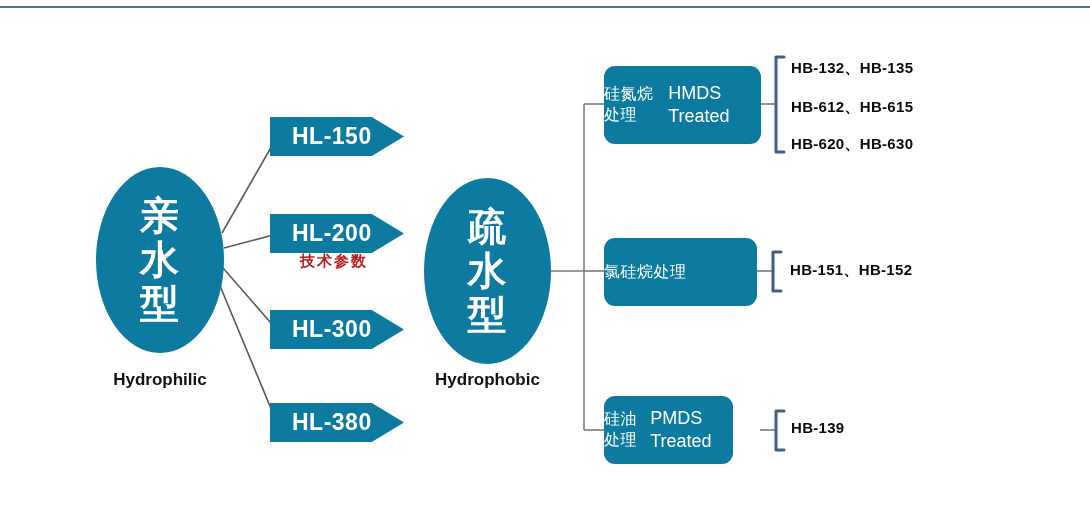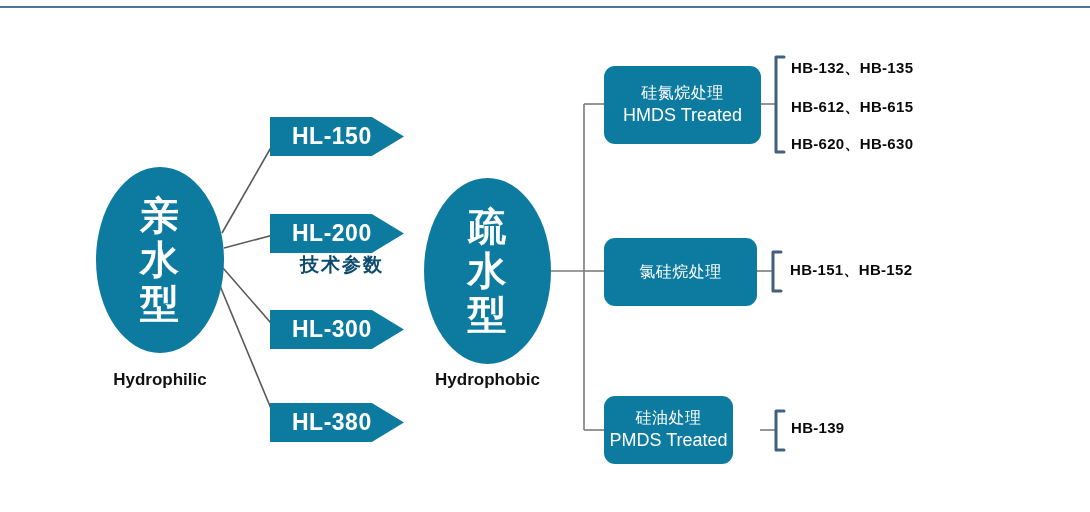--- a/index.html
+++ b/index.html
@@ -81,23 +81,23 @@
     letter-spacing: 0.5px;
     padding-left: 22px;
   }
 
   
   .tbox {
     position: absolute;
     background: #0d7ba0;
     border-radius: 11px;
     display: flex;
-    flex-direction: column;
+    flex-direction: row;
     align-items: center;
-    justify-content: center;
+    justify-content: flex-start;
   }
   .tbox-cn {
     color: #ffffff;
     font-size: 16px;
     line-height: 1.3;
     letter-spacing: 0.5px;
   }
   .tbox-en {
     color: #ffffff;
     font-size: 18px;
@@ -109,22 +109,22 @@
     position: absolute;
     color: #0a0a0a;
     font-weight: bold;
     font-size: 15px;
     white-space: nowrap;
     letter-spacing: 0.3px;
   }
 
   .watermark {
     position: absolute;
-    color: #0c4a6e;
-    font-size: 19px;
+    color: #b91c1c;
+    font-size: 15px;
     font-weight: bold;
     letter-spacing: 2px;
     user-select: none;
   }
 </style>
 </head>
 <body>
 
 <div id="canvas">
 

